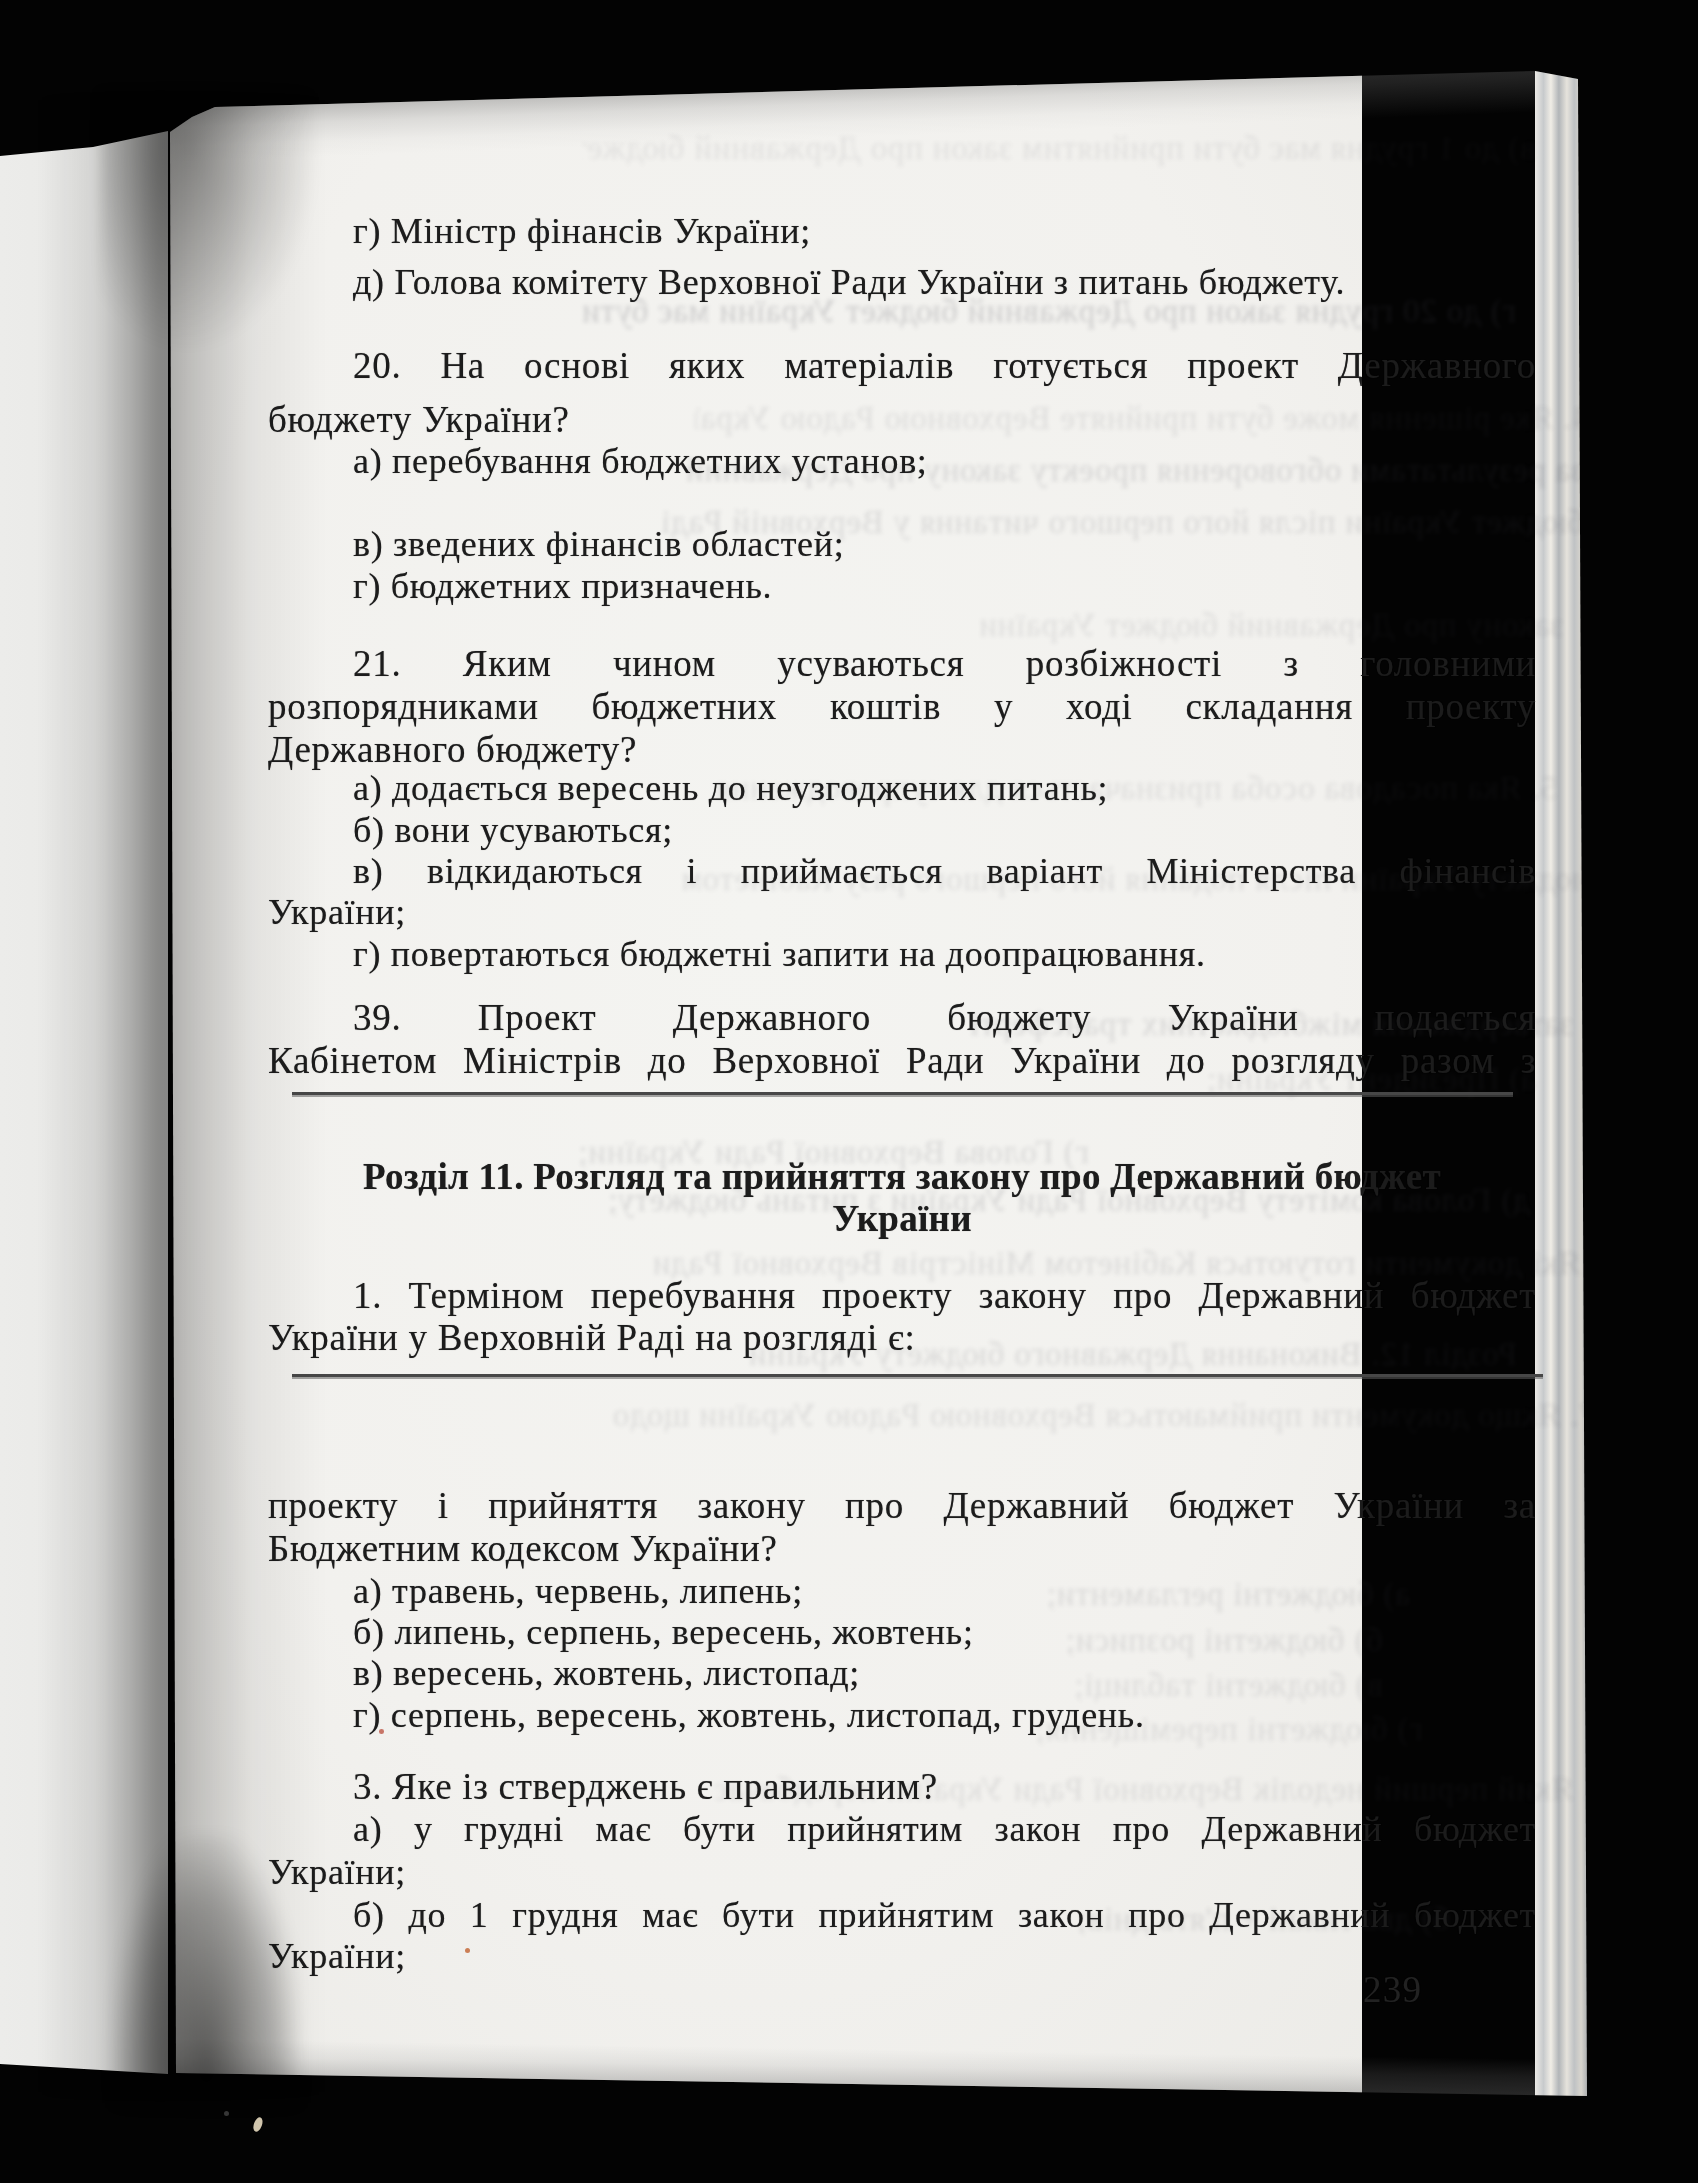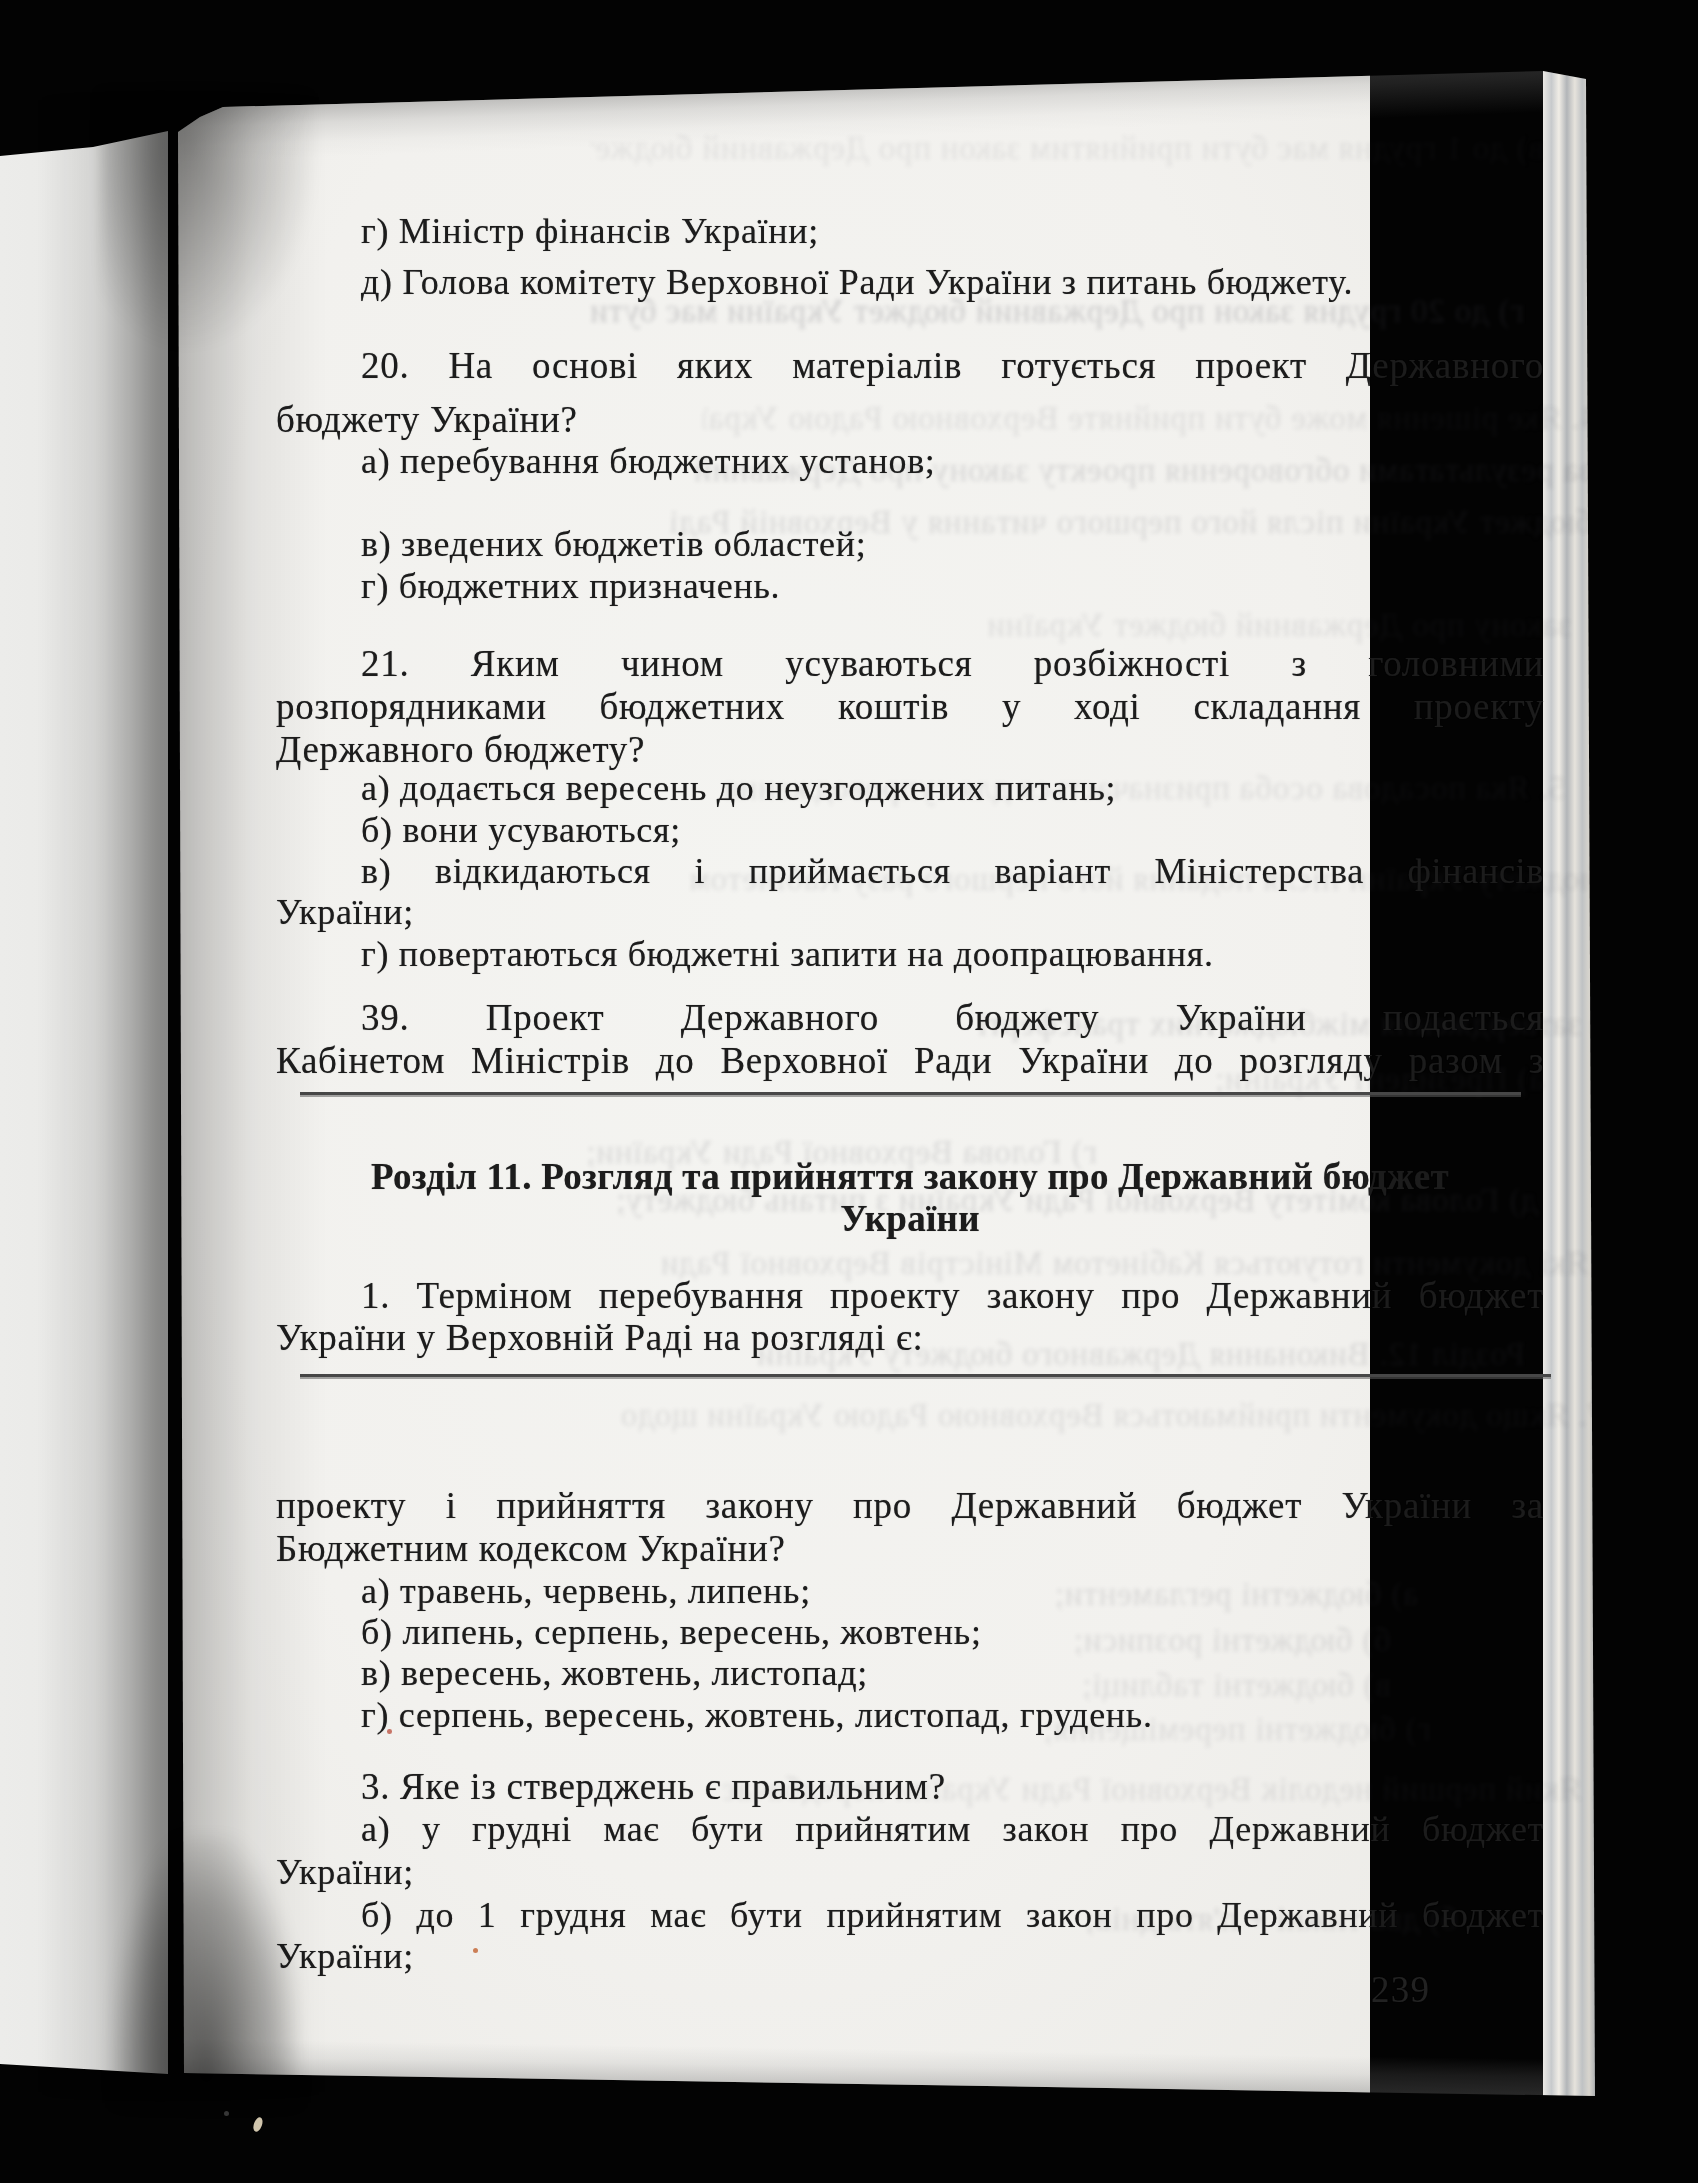--- a/index.html
+++ b/index.html
@@ -3,21 +3,21 @@
 <meta charset="utf-8">
 <style>
   html,body{margin:0;padding:0;background:#000;}
   .stage{position:relative;width:1698px;height:2183px;background:#030303;overflow:hidden;
          font-family:"Liberation Serif","DejaVu Serif",serif;}
   
   .left-edge{position:absolute;left:0;top:0;width:168px;height:2183px;
       background:linear-gradient(90deg,#ececea 0%,#e9e9e7 55%,#d9d9d7 78%,#bcbcba 100%);
       clip-path:polygon(0 156px,93px 147px,168px 131px,168px 2074px,0 2064px);}
   
-  .page{position:absolute;left:16px;top:0;width:1354px;height:2183px;
+  .page{position:absolute;left:8px;top:0;width:1354px;height:2183px;
       background:radial-gradient(ellipse at 55% 42%,#f4f4f1 0%,#f2f1ee 55%,#eae9e5 100%);
       clip-path:polygon(162px 132px,184px 117px,207px 107px,1527px 71px,1570px 79px,1579px 2096px,168px 2073px);}
   .top-curl{position:absolute;left:156px;top:101px;width:1432px;height:77px;
       transform:rotate(-2.1deg);transform-origin:0 0;
       background:linear-gradient(180deg,rgba(100,100,100,.48),rgba(140,140,140,.22) 35%,rgba(175,175,175,.08) 60%,rgba(0,0,0,0) 80%);}
   .bottom-curl{position:absolute;left:166px;top:2024px;width:1418px;height:59px;
       transform:rotate(.85deg);transform-origin:0 0;
       background:linear-gradient(0deg,rgba(105,105,105,.42),rgba(150,150,150,.16) 45%,rgba(0,0,0,0) 75%);}
   .fore-edge{position:absolute;left:1527px;top:65px;width:53px;height:2034px;
       background:linear-gradient(90deg,#eceae6 0%,#c7cacc 16%,#f0ede6 30%,#b2b5b8 45%,#e6e3dc 60%,#bfc2c4 74%,#d8d5ce 87%,#a8abae 100%);}
@@ -79,21 +79,21 @@
     <div class="gh" style="top:1666px;left:908px;width:467px;opacity:.13">в) бюджетні таблиці;</div>
     <div class="gh" style="top:1710px;left:908px;width:507px;opacity:.12">г) бюджетні переміщення;</div>
     <div class="gh" style="top:1770px;left:400px;width:1201px;opacity:.12">8. Який перший недолік Верховної Ради України передбачає</div>
     <div class="gh" style="top:1900px;left:961px;width:481px;opacity:.15">б) два тижні + п'ять днів;</div>
 
     <div class="ln ind" style="top:209px">г) Міністр фінансів України;</div>
     <div class="ln ind" style="top:260px">д) Голова комітету Верховної Ради України з питань бюджету.</div>
     <div class="ln qi ind jst" style="top:344px">20. На основі яких матеріалів готується проект Державного</div>
     <div class="ln qi" style="top:398px">бюджету України?</div>
     <div class="ln ind" style="top:439px">а) перебування бюджетних установ;</div>
-    <div class="ln ind" style="top:522px">в) зведених бюджетів областей;</div>
+    <div class="ln ind" style="top:522px">в) зведених фінансів областей;</div>
     <div class="ln ind" style="top:564px">г) бюджетних призначень.</div>
     <div class="ln qi ind jst" style="top:642px">21. Яким чином усуваються розбіжності з головними</div>
     <div class="ln qi jst" style="top:685px">розпорядниками бюджетних коштів у ході складання проекту</div>
     <div class="ln qi" style="top:728px">Державного бюджету?</div>
     <div class="ln ind" style="top:766px">а) додається вересень до неузгоджених питань;</div>
     <div class="ln ind" style="top:808px">б) вони усуваються;</div>
     <div class="ln ind jst" style="top:849px">в) відкидаються і приймається варіант Міністерства фінансів</div>
     <div class="ln" style="top:890px">України;</div>
     <div class="ln ind" style="top:932px">г) повертаються бюджетні запити на доопрацювання.</div>
     <div class="ln qi ind jst" style="top:996px">39. Проект Державного бюджету України подається</div>

